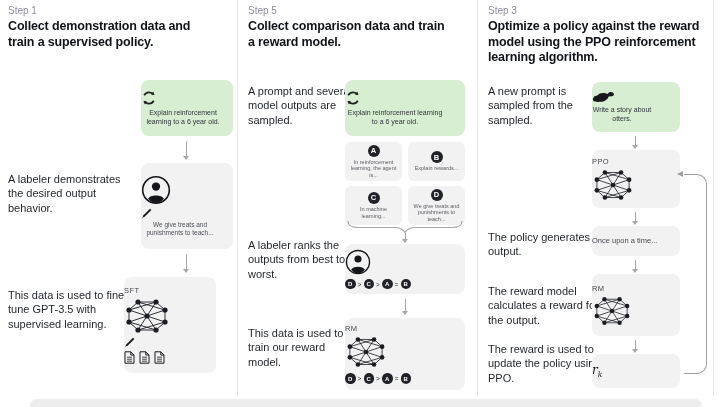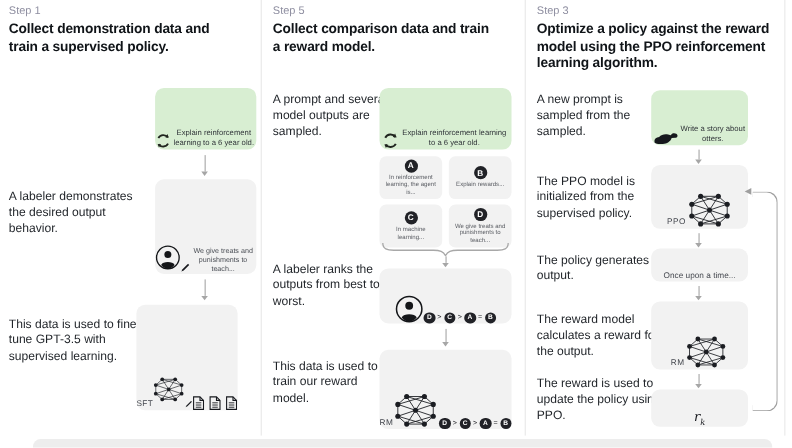--- a/index.html
+++ b/index.html
@@ -3,22 +3,22 @@
 <meta charset="utf-8">
 <style>
   html,body{margin:0;padding:0;background:#ffffff;}
   .canvas{position:relative;width:720px;height:407px;background:#ffffff;overflow:hidden;
           font-family:"Liberation Sans",sans-serif;color:#1a1d21;}
   .vdiv{position:absolute;top:0;width:1px;height:396px;background:#e8e8e8;}
   .bottom-bar{position:absolute;left:30px;top:399px;width:672px;height:9px;background:#ededed;border-radius:7px 7px 0 0;}
   .step-label{position:absolute;font-size:10px;color:#8e8ea0;}
   .heading{position:absolute;font-size:12.5px;font-weight:bold;color:#101418;line-height:1.24;letter-spacing:-0.15px;}
   .ann{position:absolute;font-size:11px;color:#1f2328;line-height:1.3;}
-  .card{position:absolute;background:#f2f2f2;border-radius:8px;display:flex;flex-direction:row;
-        align-items:flex-end;justify-content:center;text-align:center;}
+  .card{position:absolute;background:#f2f2f2;border-radius:8px;display:flex;flex-direction:column;
+        align-items:flex-start;justify-content:center;text-align:center;}
   .card.green{background:#d8eed2;}
   .tiny{font-size:7px;color:#2f3338;line-height:1.28;}
   .note{font-size:6.5px;color:#4a4e55;line-height:1.25;}
   .model-label{font-size:7.5px;color:#45484f;letter-spacing:0.4px;margin-bottom:2px;}
   .varrow{position:absolute;width:1.2px;background:#a6a6a6;}
   .varrow::after{content:"";position:absolute;left:-2.6px;bottom:-4px;width:0;height:0;
                  border-left:3px solid transparent;border-right:3px solid transparent;border-top:4.5px solid #a6a6a6;}
   .outgrid{position:absolute;display:grid;grid-template-columns:57px 57px;grid-gap:5px 6px;}
   .out-card{background:#f2f2f2;border-radius:6px;height:35px;display:flex;flex-direction:column;
             align-items:center;justify-content:center;padding:2px 3px;text-align:center;}
@@ -214,21 +214,20 @@
       <span class="rank-chip">A</span>
       <span class="rank-sep">=</span>
       <span class="rank-chip">B</span>
     </div>
   </div>
 
   <div class="step-label" style="left:488px;top:5px">Step 3</div>
   <div class="heading" style="left:488px;top:19px;width:218px">Optimize a policy against the reward model using the PPO reinforcement learning algorithm.</div>
 
   <div class="ann" style="left:488px;top:84px;width:102px">A new prompt is sampled from the sampled.</div>
-  <div class="ann" style="left:488px;top:158px;width:122px">The PPO model is initialized from the supervised policy.</div>
   <div class="ann" style="left:488px;top:230px;width:126px">The policy generates an output.</div>
   <div class="ann" style="left:488px;top:284px;width:126px">The reward model calculates a reward for the output.</div>
   <div class="ann" style="left:488px;top:342px;width:116px">The reward is used to update the policy using PPO.</div>
 
   <div class="card green" style="left:592px;top:82px;width:88px;height:50px">
     <svg width="24" height="13" viewBox="0 0 24 13">
       <path d="M1.2,10.8 C0.2,7.5 2.8,5.8 5.2,5.6 C7.2,3.2 10.5,2.6 13.4,3.3 L15.8,3.9 C16.6,1.9 19.2,1.6 20.8,2.6 C22.6,3.7 22.2,6.2 20,6.3 L16.6,6.4 C15.6,9.6 12.4,11.6 8.6,11.8 C5.6,12 2.4,12 1.2,10.8 Z" fill="#16181d"></path>
     </svg>
     <div class="tiny" style="width:60px;margin-top:3px">Write a story about otters.</div>
   </div>

